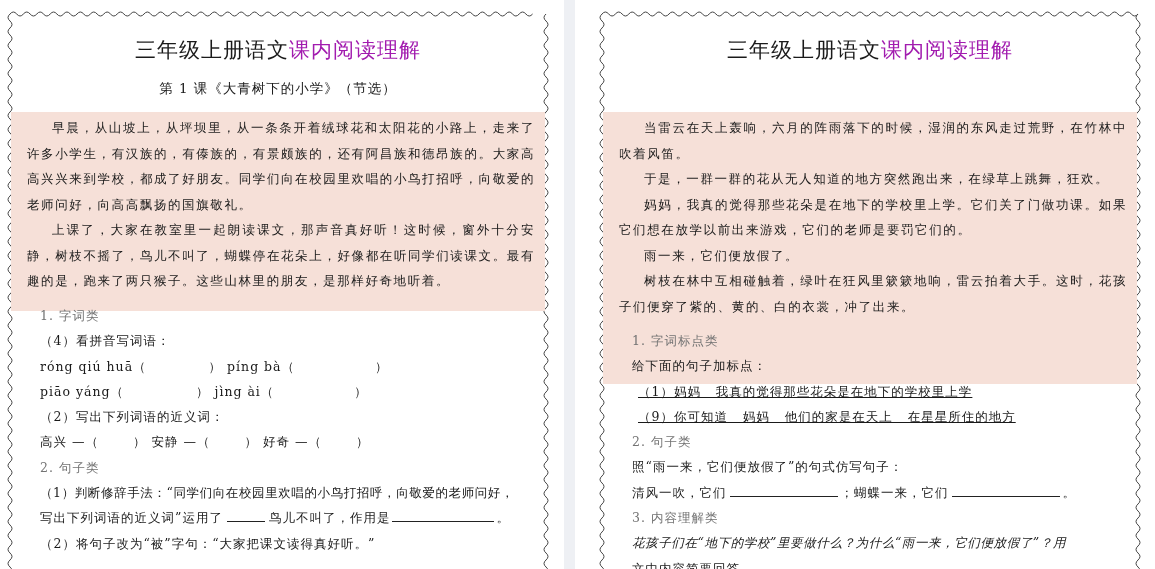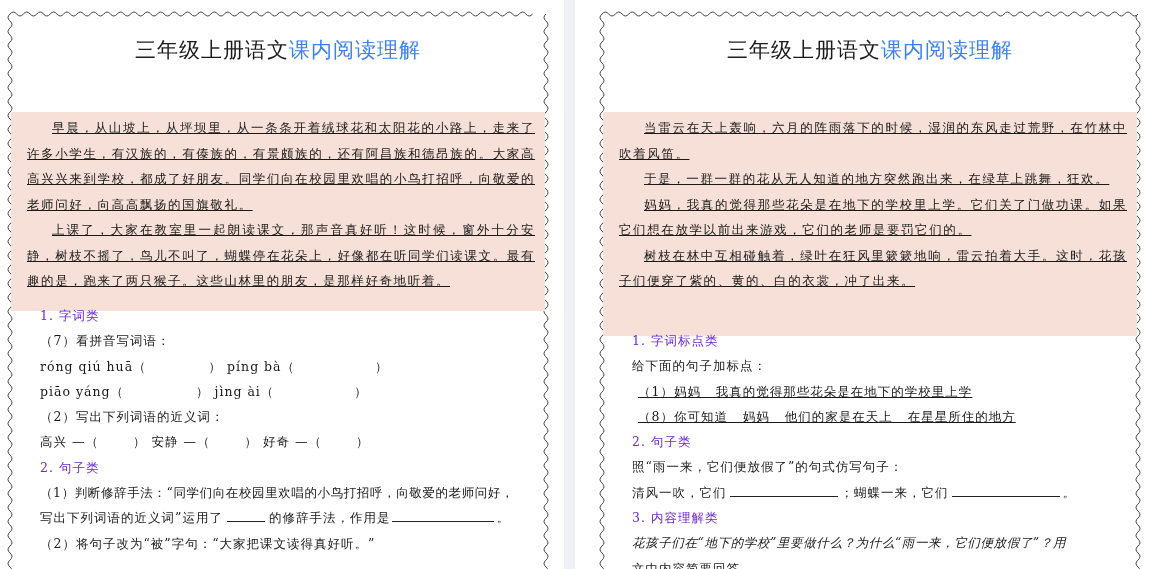--- a/index.html
+++ b/index.html
@@ -20,37 +20,37 @@
   .page.left { left: 10px; width: 536px; }
   .page.right { left: 602px; width: 536px; }
   .wave { position: absolute; pointer-events: none; }
   .wave.top { left: 0; top: -4px; width: 100%; height: 8px; }
   .wave.lft { left: -4px; top: 0; width: 8px; height: 100%; }
   .wave.rgt { right: -4px; top: 0; width: 8px; height: 100%; }
   .title {
     position: absolute; top: 22px; left: 0; width: 100%;
     text-align: center; font-size: 21px; letter-spacing: 1px;
   }
-  .title .red { color: #3b82f6; }
+  .title .red { color: #a21caf; }
   .subtitle {
     position: absolute; top: 66px; left: 0; width: 100%;
     text-align: center; font-size: 13.5px; letter-spacing: 1px;
   }
   .passage {
     position: absolute; left: 1px; width: 534px; top: 98px;
     background: #f6e0d8; box-sizing: border-box;
     padding: 3px 10px 4px 16px;
   }
   .passage p {
     margin: 0; font-size: 12.5px; line-height: 25.5px;
-    text-indent: 2em; letter-spacing: 1.6px; text-align: justify; text-decoration: underline;
+    text-indent: 2em; letter-spacing: 1.6px; text-align: justify;
   }
   .questions { position: absolute; left: 30px; width: 495px; }
   .q-line { font-size: 12.5px; line-height: 25.3px; letter-spacing: 1px; white-space: nowrap; }
-  .q-head { color: #6d28d9; font-size: 12.5px; line-height: 25.3px; letter-spacing: 1px; }
+  .q-head { color: #737373; font-size: 12.5px; line-height: 25.3px; letter-spacing: 1px; }
   .indent { padding-left: 6px; text-decoration: underline; }
   .blank { display: inline-block; border-bottom: 1px solid #222; height: 13px; vertical-align: baseline; }
   .paren-gap { display: inline-block; }
 </style>
 </head>
 <body>
 
 <div class="gutter"></div>
 
 <div class="page left">
@@ -58,73 +58,75 @@
     <path d="M0 4 q3.35 -4 6.7 0 t6.7 0 t6.7 0 t6.7 0 t6.7 0 t6.7 0 t6.7 0 t6.7 0 t6.7 0 t6.7 0 t6.7 0 t6.7 0 t6.7 0 t6.7 0 t6.7 0 t6.7 0 t6.7 0 t6.7 0 t6.7 0 t6.7 0 t6.7 0 t6.7 0 t6.7 0 t6.7 0 t6.7 0 t6.7 0 t6.7 0 t6.7 0 t6.7 0 t6.7 0 t6.7 0 t6.7 0 t6.7 0 t6.7 0 t6.7 0 t6.7 0 t6.7 0 t6.7 0 t6.7 0 t6.7 0 t6.7 0 t6.7 0 t6.7 0 t6.7 0 t6.7 0 t6.7 0 t6.7 0 t6.7 0 t6.7 0 t6.7 0 t6.7 0 t6.7 0 t6.7 0 t6.7 0 t6.7 0 t6.7 0 t6.7 0 t6.7 0 t6.7 0 t6.7 0 t6.7 0 t6.7 0 t6.7 0 t6.7 0 t6.7 0 t6.7 0 t6.7 0 t6.7 0 t6.7 0 t6.7 0 t6.7 0 t6.7 0 t6.7 0 t6.7 0 t6.7 0 t6.7 0 t6.7 0 t6.7 0" fill="none" stroke="#444" stroke-width="1"></path>
   </svg>
   <svg class="wave lft" viewBox="0 0 8 600" preserveAspectRatio="none">
     <path d="M4 0 q-4 3.5 0 7 t0 7 t0 7 t0 7 t0 7 t0 7 t0 7 t0 7 t0 7 t0 7 t0 7 t0 7 t0 7 t0 7 t0 7 t0 7 t0 7 t0 7 t0 7 t0 7 t0 7 t0 7 t0 7 t0 7 t0 7 t0 7 t0 7 t0 7 t0 7 t0 7 t0 7 t0 7 t0 7 t0 7 t0 7 t0 7 t0 7 t0 7 t0 7 t0 7 t0 7 t0 7 t0 7 t0 7 t0 7 t0 7 t0 7 t0 7 t0 7 t0 7 t0 7 t0 7 t0 7 t0 7 t0 7 t0 7 t0 7 t0 7 t0 7 t0 7 t0 7 t0 7 t0 7 t0 7 t0 7 t0 7 t0 7 t0 7 t0 7 t0 7 t0 7 t0 7 t0 7 t0 7 t0 7 t0 7 t0 7 t0 7 t0 7 t0 7 t0 7 t0 7 t0 7 t0 7 t0 7 t0 7" fill="none" stroke="#444" stroke-width="1"></path>
   </svg>
   <svg class="wave rgt" viewBox="0 0 8 600" preserveAspectRatio="none">
     <path d="M4 0 q-4 3.5 0 7 t0 7 t0 7 t0 7 t0 7 t0 7 t0 7 t0 7 t0 7 t0 7 t0 7 t0 7 t0 7 t0 7 t0 7 t0 7 t0 7 t0 7 t0 7 t0 7 t0 7 t0 7 t0 7 t0 7 t0 7 t0 7 t0 7 t0 7 t0 7 t0 7 t0 7 t0 7 t0 7 t0 7 t0 7 t0 7 t0 7 t0 7 t0 7 t0 7 t0 7 t0 7 t0 7 t0 7 t0 7 t0 7 t0 7 t0 7 t0 7 t0 7 t0 7 t0 7 t0 7 t0 7 t0 7 t0 7 t0 7 t0 7 t0 7 t0 7 t0 7 t0 7 t0 7 t0 7 t0 7 t0 7 t0 7 t0 7 t0 7 t0 7 t0 7 t0 7 t0 7 t0 7 t0 7 t0 7 t0 7 t0 7 t0 7 t0 7 t0 7 t0 7 t0 7 t0 7 t0 7" fill="none" stroke="#444" stroke-width="1"></path>
   </svg>
 
   <div class="title"><span>三年级上册语文</span><span class="red">课内阅读理解</span></div>
+  <div class="subtitle">第 1 课《大青树下的小学》（节选）</div>
 
   <div class="passage" style="height:199px;">
     <p>早晨，从山坡上，从坪坝里，从一条条开着绒球花和太阳花的小路上，走来了许多小学生，有汉族的，有傣族的，有景颇族的，还有阿昌族和德昂族的。大家高高兴兴来到学校，都成了好朋友。同学们向在校园里欢唱的小鸟打招呼，向敬爱的老师问好，向高高飘扬的国旗敬礼。</p>
     <p>上课了，大家在教室里一起朗读课文，那声音真好听！这时候，窗外十分安静，树枝不摇了，鸟儿不叫了，蝴蝶停在花朵上，好像都在听同学们读课文。最有趣的是，跑来了两只猴子。这些山林里的朋友，是那样好奇地听着。</p>
   </div>
 
   <div class="questions" style="top:289px;">
     <div class="q-head">1. 字词类</div>
-    <div class="q-line">（7）看拼音写词语：</div>
+    <div class="q-line">（4）看拼音写词语：</div>
     <div class="q-line">
       <span>róng qiú huā（</span><span class="paren-gap" style="width:62px"></span><span>）  píng bà（</span><span class="paren-gap" style="width:80px"></span><span>）</span>
     </div>
     <div class="q-line">
       <span>piāo yáng（</span><span class="paren-gap" style="width:72px"></span><span>）  jìng ài（</span><span class="paren-gap" style="width:80px"></span><span>）</span>
     </div>
     <div class="q-line">（2）写出下列词语的近义词：</div>
     <div class="q-line">
       <span>高兴 —（</span><span class="paren-gap" style="width:34px"></span><span>）  安静 —（</span><span class="paren-gap" style="width:34px"></span><span>）  好奇 —（</span><span class="paren-gap" style="width:34px"></span><span>）</span>
     </div>
     <div class="q-head">2. 句子类</div>
     <div class="q-line" style="letter-spacing:0.6px;">（1）判断修辞手法：“同学们向在校园里欢唱的小鸟打招呼，向敬爱的老师问好，</div>
     <div class="q-line">
-      <span>写出下列词语的近义词”运用了</span><span class="blank" style="width:38px;margin:0 4px"></span><span>的修辞手法，作用是</span><span class="blank" style="width:102px;margin:0 2px"></span><span>。</span>
+      <span>写出下列词语的近义词”运用了</span><span class="blank" style="width:38px;margin:0 4px"></span><span>鸟儿不叫了，作用是</span><span class="blank" style="width:102px;margin:0 2px"></span><span>。</span>
     </div>
     <div class="q-line">（2）将句子改为“被”字句：“大家把课文读得真好听。”</div>
   </div>
 </div>
 
 <div class="page right">
   <svg class="wave top" viewBox="0 0 536 8" preserveAspectRatio="none">
     <path d="M0 4 q3.35 -4 6.7 0 t6.7 0 t6.7 0 t6.7 0 t6.7 0 t6.7 0 t6.7 0 t6.7 0 t6.7 0 t6.7 0 t6.7 0 t6.7 0 t6.7 0 t6.7 0 t6.7 0 t6.7 0 t6.7 0 t6.7 0 t6.7 0 t6.7 0 t6.7 0 t6.7 0 t6.7 0 t6.7 0 t6.7 0 t6.7 0 t6.7 0 t6.7 0 t6.7 0 t6.7 0 t6.7 0 t6.7 0 t6.7 0 t6.7 0 t6.7 0 t6.7 0 t6.7 0 t6.7 0 t6.7 0 t6.7 0 t6.7 0 t6.7 0 t6.7 0 t6.7 0 t6.7 0 t6.7 0 t6.7 0 t6.7 0 t6.7 0 t6.7 0 t6.7 0 t6.7 0 t6.7 0 t6.7 0 t6.7 0 t6.7 0 t6.7 0 t6.7 0 t6.7 0 t6.7 0 t6.7 0 t6.7 0 t6.7 0 t6.7 0 t6.7 0 t6.7 0 t6.7 0 t6.7 0 t6.7 0 t6.7 0 t6.7 0 t6.7 0 t6.7 0 t6.7 0 t6.7 0 t6.7 0 t6.7 0 t6.7 0 t6.7 0 t6.7 0" fill="none" stroke="#444" stroke-width="1"></path>
   </svg>
   <svg class="wave lft" viewBox="0 0 8 600" preserveAspectRatio="none">
     <path d="M4 0 q-4 3.5 0 7 t0 7 t0 7 t0 7 t0 7 t0 7 t0 7 t0 7 t0 7 t0 7 t0 7 t0 7 t0 7 t0 7 t0 7 t0 7 t0 7 t0 7 t0 7 t0 7 t0 7 t0 7 t0 7 t0 7 t0 7 t0 7 t0 7 t0 7 t0 7 t0 7 t0 7 t0 7 t0 7 t0 7 t0 7 t0 7 t0 7 t0 7 t0 7 t0 7 t0 7 t0 7 t0 7 t0 7 t0 7 t0 7 t0 7 t0 7 t0 7 t0 7 t0 7 t0 7 t0 7 t0 7 t0 7 t0 7 t0 7 t0 7 t0 7 t0 7 t0 7 t0 7 t0 7 t0 7 t0 7 t0 7 t0 7 t0 7 t0 7 t0 7 t0 7 t0 7 t0 7 t0 7 t0 7 t0 7 t0 7 t0 7 t0 7 t0 7 t0 7 t0 7 t0 7 t0 7 t0 7 t0 7" fill="none" stroke="#444" stroke-width="1"></path>
   </svg>
   <svg class="wave rgt" viewBox="0 0 8 600" preserveAspectRatio="none">
     <path d="M4 0 q-4 3.5 0 7 t0 7 t0 7 t0 7 t0 7 t0 7 t0 7 t0 7 t0 7 t0 7 t0 7 t0 7 t0 7 t0 7 t0 7 t0 7 t0 7 t0 7 t0 7 t0 7 t0 7 t0 7 t0 7 t0 7 t0 7 t0 7 t0 7 t0 7 t0 7 t0 7 t0 7 t0 7 t0 7 t0 7 t0 7 t0 7 t0 7 t0 7 t0 7 t0 7 t0 7 t0 7 t0 7 t0 7 t0 7 t0 7 t0 7 t0 7 t0 7 t0 7 t0 7 t0 7 t0 7 t0 7 t0 7 t0 7 t0 7 t0 7 t0 7 t0 7 t0 7 t0 7 t0 7 t0 7 t0 7 t0 7 t0 7 t0 7 t0 7 t0 7 t0 7 t0 7 t0 7 t0 7 t0 7 t0 7 t0 7 t0 7 t0 7 t0 7 t0 7 t0 7 t0 7 t0 7 t0 7 t0 7" fill="none" stroke="#444" stroke-width="1"></path>
   </svg>
 
   <div class="title"><span>三年级上册语文</span><span class="red">课内阅读理解</span></div>
 
-  <div class="passage" style="height:224px;">
+  <div class="passage" style="height:272px;">
     <p>当雷云在天上轰响，六月的阵雨落下的时候，湿润的东风走过荒野，在竹林中吹着风笛。</p>
     <p>于是，一群一群的花从无人知道的地方突然跑出来，在绿草上跳舞，狂欢。</p>
     <p>妈妈，我真的觉得那些花朵是在地下的学校里上学。它们关了门做功课。如果它们想在放学以前出来游戏，它们的老师是要罚它们的。</p>
+    <p>雨一来，它们便放假了。</p>
     <p>树枝在林中互相碰触着，绿叶在狂风里簌簌地响，雷云拍着大手。这时，花孩子们便穿了紫的、黄的、白的衣裳，冲了出来。</p>
   </div>
 
   <div class="questions" style="top:314px;">
     <div class="q-head">1. 字词标点类</div>
     <div class="q-line">给下面的句子加标点：</div>
     <div class="q-line indent" style="white-space:pre;">（1）妈妈   我真的觉得那些花朵是在地下的学校里上学</div>
-    <div class="q-line indent" style="white-space:pre;">（8）你可知道   妈妈   他们的家是在天上   在星星所住的地方</div>
+    <div class="q-line indent" style="white-space:pre;">（9）你可知道   妈妈   他们的家是在天上   在星星所住的地方</div>
     <div class="q-head">2. 句子类</div>
     <div class="q-line">照“雨一来，它们便放假了”的句式仿写句子：</div>
     <div class="q-line">
       <span>清风一吹，它们</span><span class="blank" style="width:108px;margin:0 3px"></span><span>；蝴蝶一来，它们</span><span class="blank" style="width:108px;margin:0 3px"></span><span>。</span>
     </div>
     <div class="q-head">3. 内容理解类</div>
     <div class="q-line" style="letter-spacing:0.6px;font-style:italic;">花孩子们在“地下的学校”里要做什么？为什么“雨一来，它们便放假了”？用</div>
     <div class="q-line">文中内容简要回答。</div>
   </div>
 </div>

